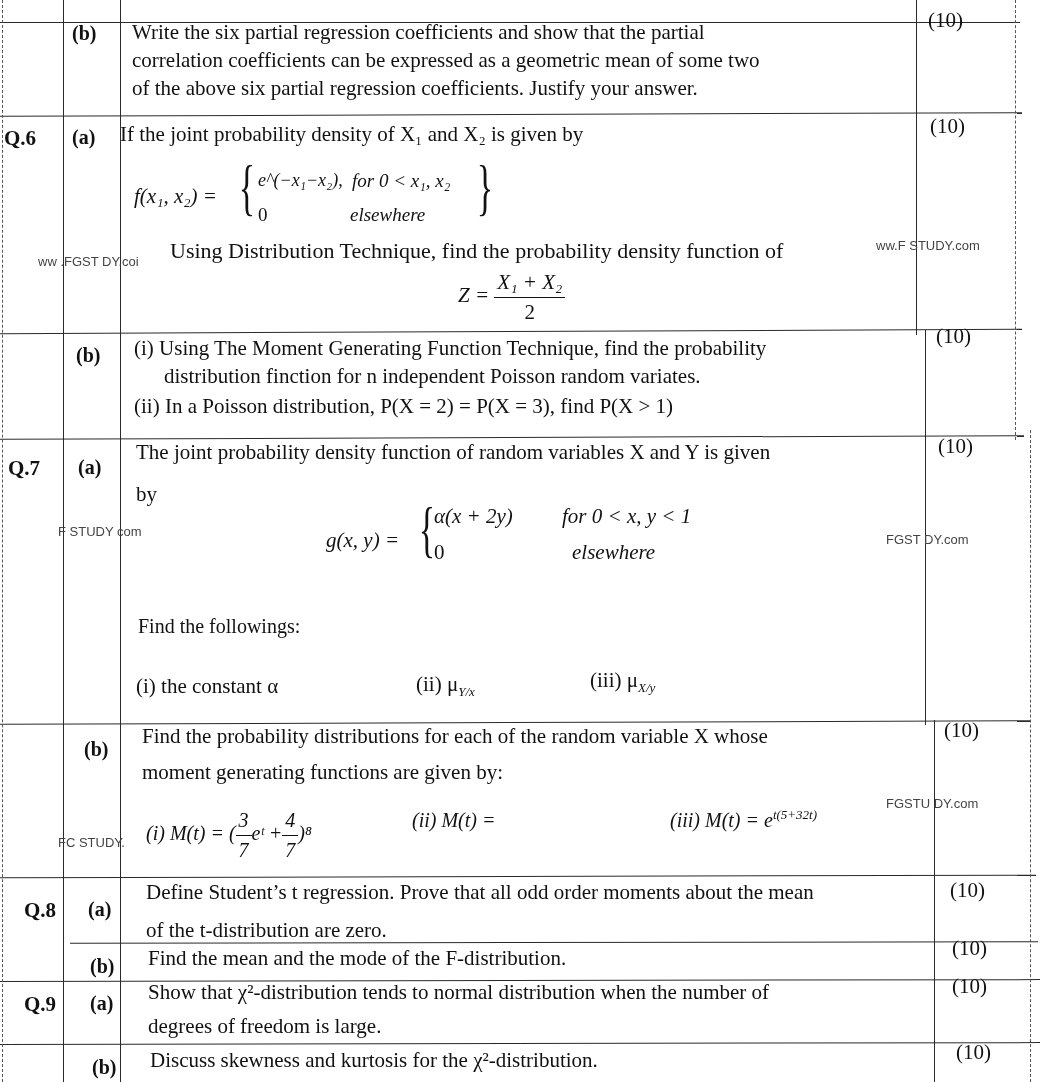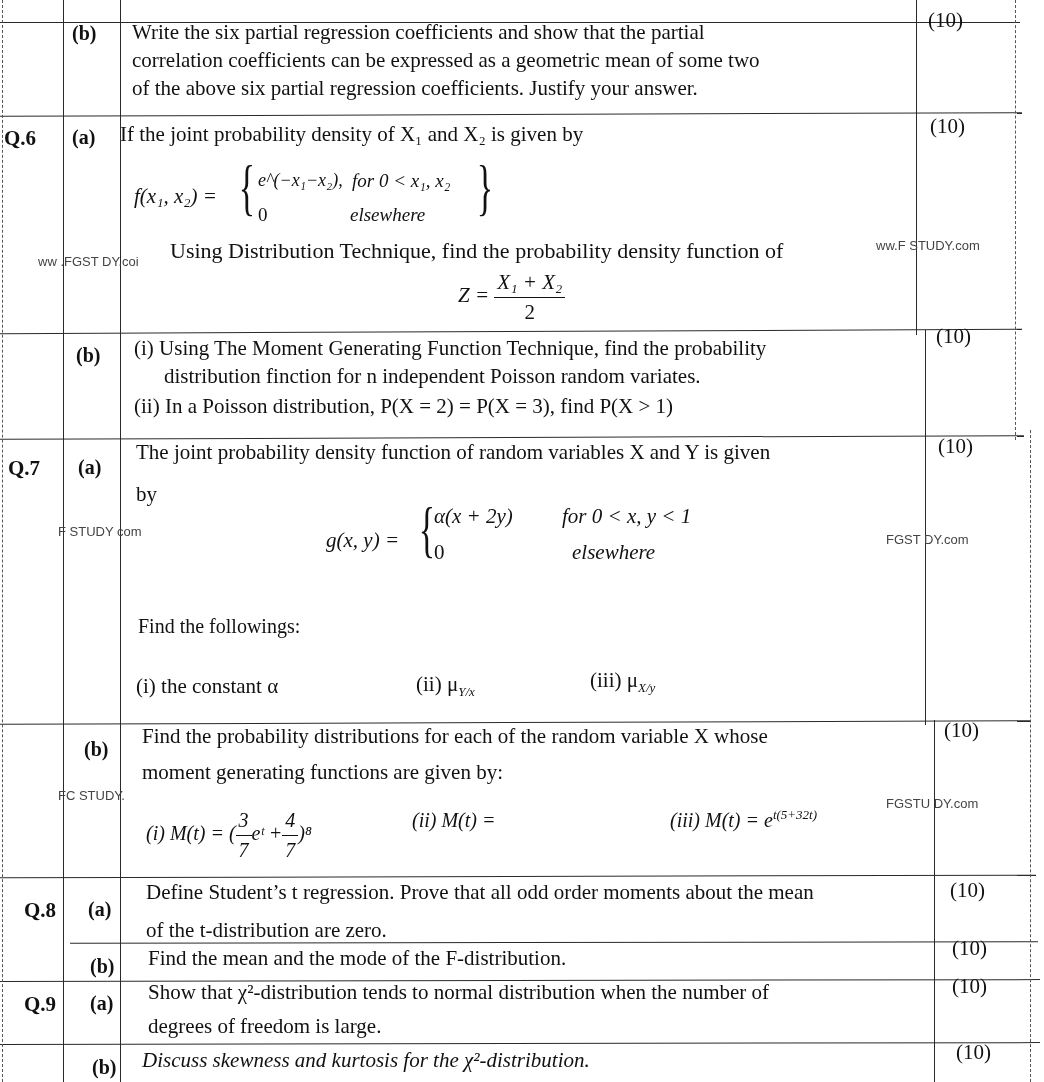--- a/index.html
+++ b/index.html
@@ -120,21 +120,21 @@
     <div class="text math" style="left:146px;top:806px;font-size:20px;">
       <span>(i)  M(t) = (</span><span class="frac"><span class="num">3</span><span class="den">7</span></span><span>eᵗ +</span><span class="frac"><span class="num">4</span><span class="den">7</span></span><span>)⁸</span>
     </div>
     <div class="text math" style="left:412px;top:806px;font-size:20px;">
       <span>(ii)  M(t) =</span>
     </div>
     <div class="text math" style="left:670px;top:800px;font-size:20px;">
       <span>(iii)  M(t) = e</span><sup>t(5+32t)</sup>
     </div>
     <div class="marks" style="left:944px;top:718px;">(10)</div>
-    <div class="wm" style="left:58px;top:788px;text-align:right;">FC STUDY.</div>
+    <div class="wm" style="left:58px;top:835px;text-align:right;">FC STUDY.</div>
     <div class="wm" style="left:886px;top:796px;">FGSTU  DY.com</div>
   </div>
 
   <div>
     <div class="qnum" style="left:24px;top:898px;">Q.8</div>
     <div class="part" style="left:88px;top:898px;">(a)</div>
     <div class="text" style="left:146px;top:878px;">Define Student’s t regression. Prove that all odd order moments about the mean</div>
     <div class="text" style="left:146px;top:916px;">of the t-distribution are zero.</div>
     <div class="marks" style="left:950px;top:878px;">(10)</div>
   </div>
@@ -148,17 +148,17 @@
   <div>
     <div class="qnum" style="left:24px;top:992px;">Q.9</div>
     <div class="part" style="left:90px;top:992px;">(a)</div>
     <div class="text" style="left:148px;top:978px;">Show that χ²-distribution tends to normal distribution when the number of</div>
     <div class="text" style="left:148px;top:1012px;">degrees of freedom is large.</div>
     <div class="marks" style="left:952px;top:974px;">(10)</div>
   </div>
 
   <div>
     <div class="part" style="left:92px;top:1056px;">(b)</div>
-    <div class="text" style="left:142px;top:1046px;font-style:italic;">Discuss skewness and kurtosis for the χ²-distribution.</div>
+    <div class="text" style="left:150px;top:1046px;">Discuss skewness and kurtosis for the χ²-distribution.</div>
     <div class="marks" style="left:956px;top:1040px;">(10)</div>
   </div>
 
 </div>
 
 </body></html>

